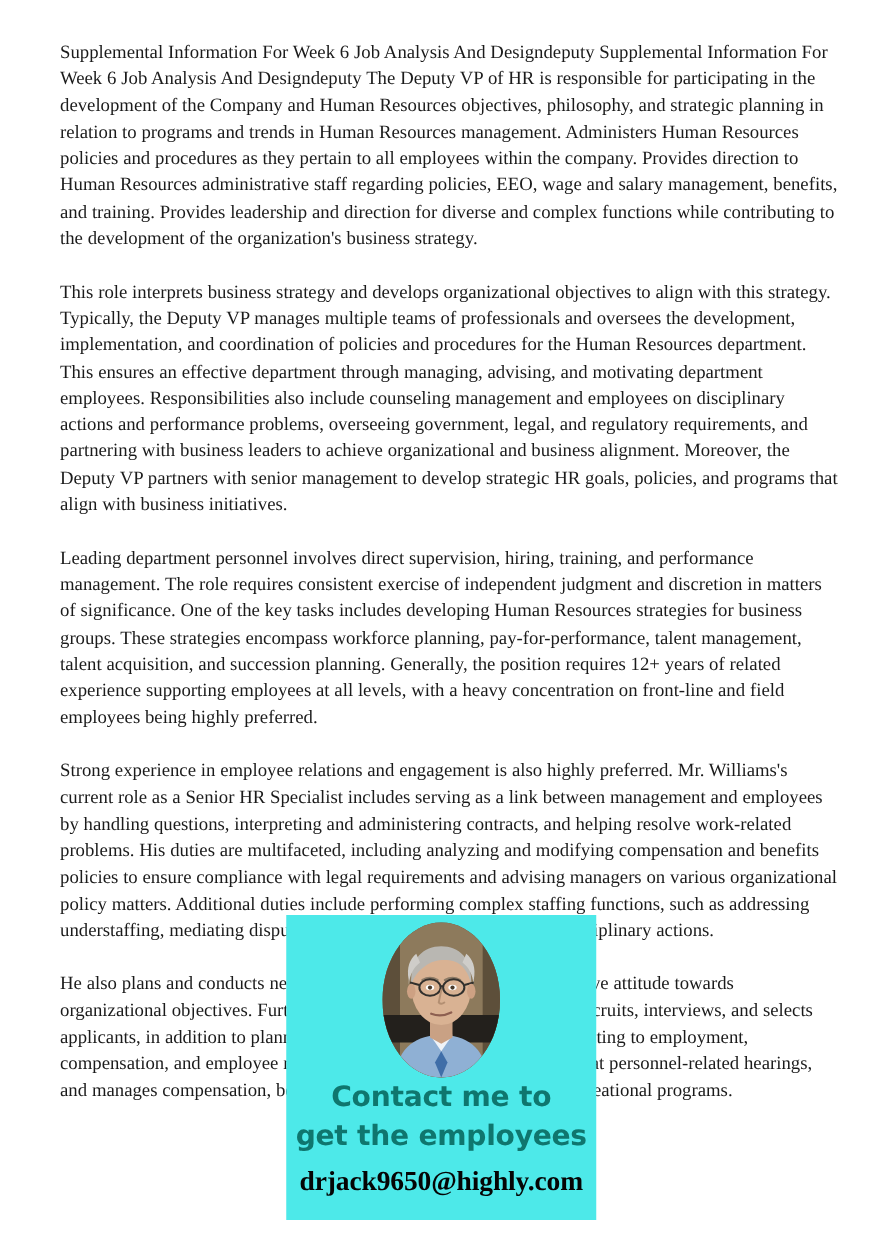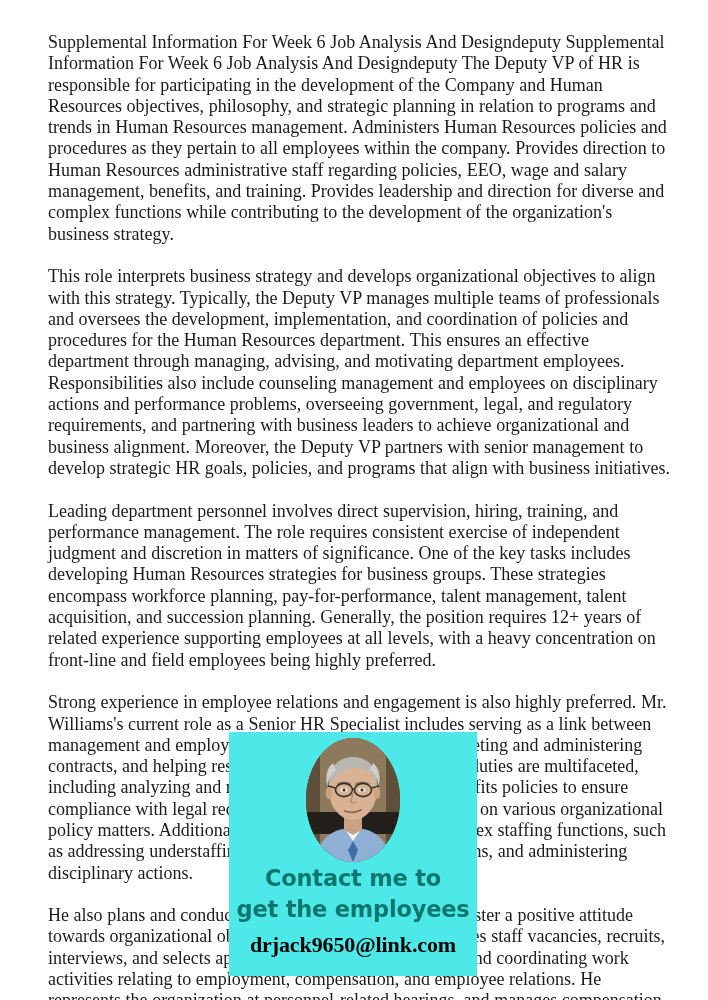--- a/index.html
+++ b/index.html
@@ -26,21 +26,21 @@
 
   #document-body {
     position: absolute;
     left: 48px;
     top: 32px;
     width: 624px;
   }
 
   .doc-paragraph {
     font-family: "Liberation Serif", "DejaVu Serif", serif;
-    font-size: 18px;
+    font-size: 15px;
     line-height: 21.3px;
     color: #1b1b1b;
     margin: 0 0 21.3px 0;
     text-align: left;
     word-spacing: 0.1px;
   }
 
   .doc-paragraph:last-child {
     margin-bottom: 0;
   }
@@ -163,18 +163,18 @@
         <path d="M39 73 Q47 76 55 72" stroke="#8d5f50" stroke-width="1.8" fill="none" stroke-linecap="round"></path>
 
         <ellipse cx="23" cy="55" rx="3.4" ry="6" fill="#cda183"></ellipse>
         <ellipse cx="71" cy="55" rx="3.4" ry="6" fill="#cda183"></ellipse>
       </svg>
     </div>
 
     <div id="contact-lines">
       <div class="contact-line">Contact me to</div>
       <div class="contact-line">get the employees</div>
-      <div id="contact-email">drjack9650@link.com</div>
+      <div id="contact-email">drjack9650@highly.com</div>
     </div>
 
   </div>
 
 </div>
 
 </body></html>

